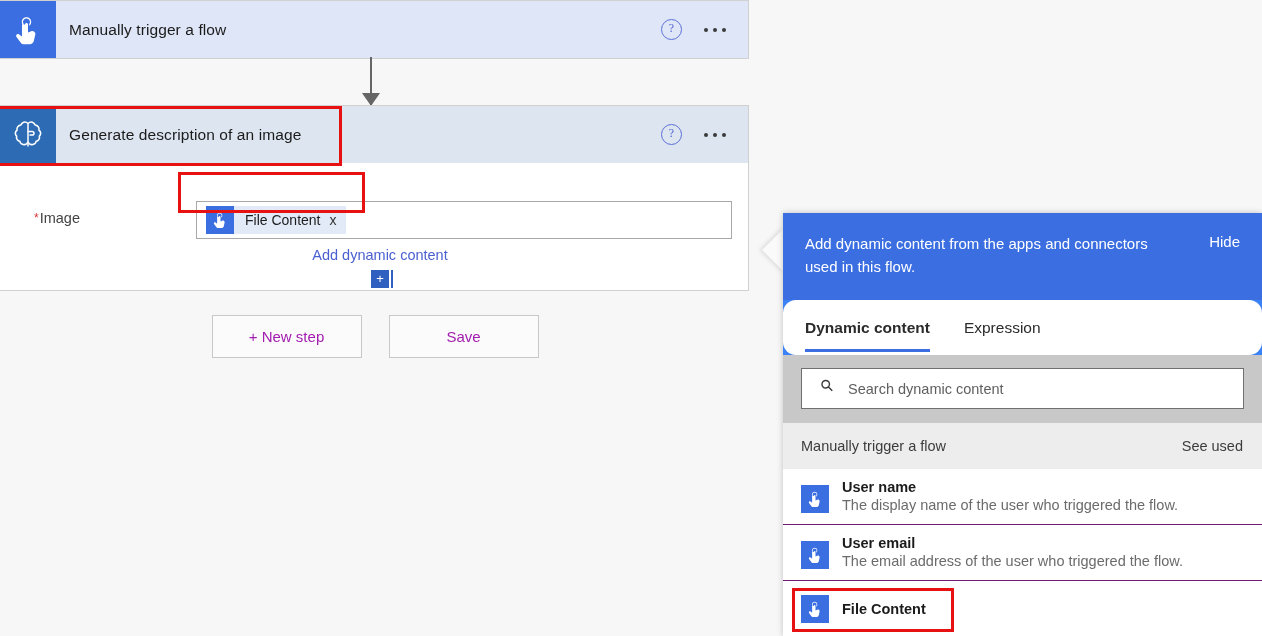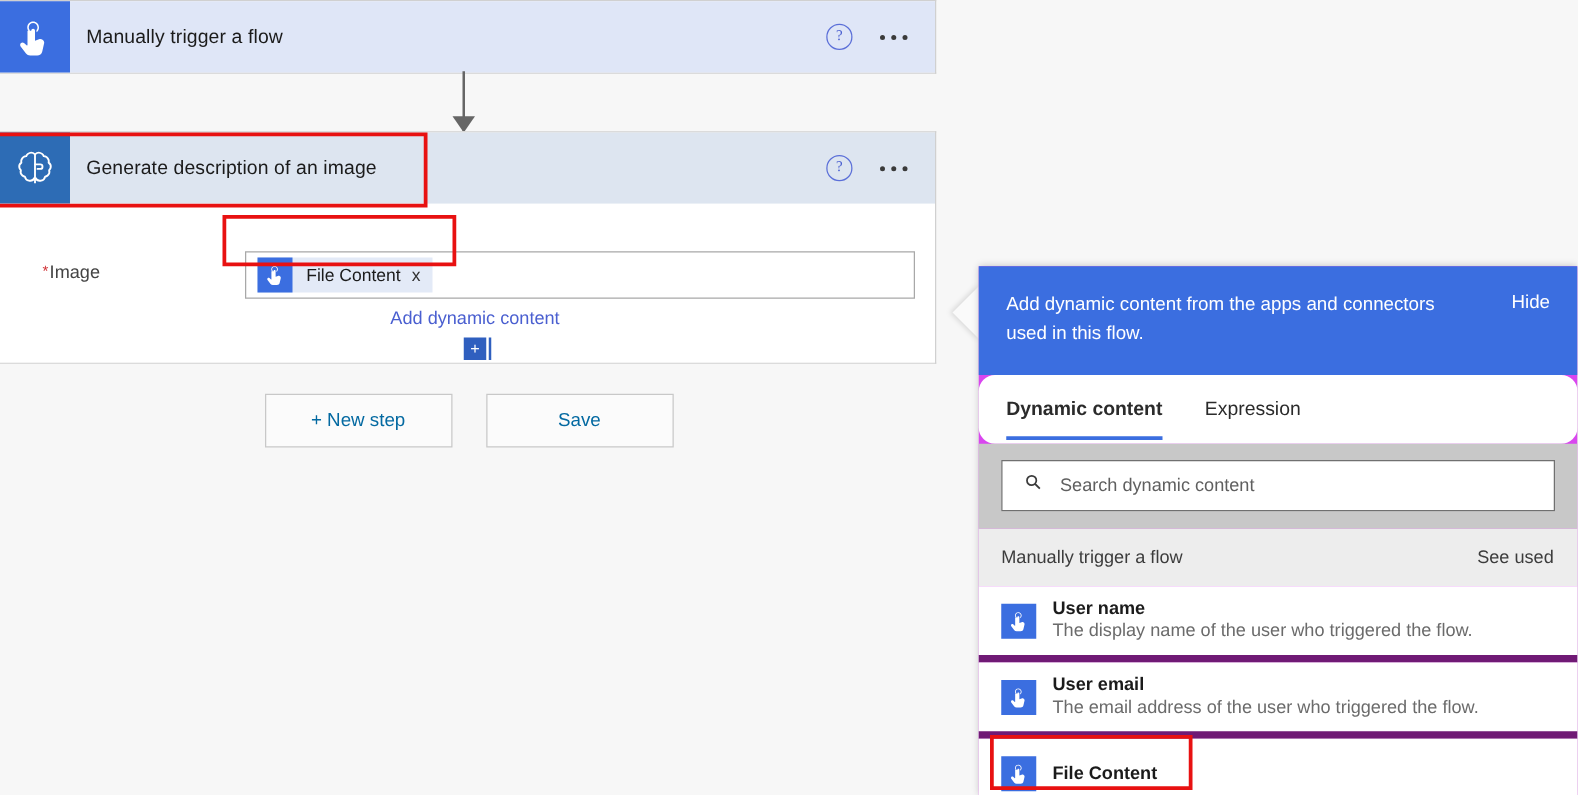--- a/index.html
+++ b/index.html
@@ -212,33 +212,33 @@
     display: flex;
     justify-content: center;
     gap: 27px;
   }
   .btn {
     width: 150px;
     height: 43px;
     background: #fbfbfb;
     border: 1px solid #c8c8c8;
     font-size: 15px;
-    color: #0369a1;
+    color: #a21caf;
     font-family: "Liberation Sans", sans-serif;
     cursor: pointer;
   }
 
   
   #dyn-panel {
     position: absolute;
     left: 783px;
     top: 213px;
     width: 479px;
     height: 423px;
-    background: #d946ef;
+    background: #3b82f6;
     box-shadow: 0 0 6px rgba(0,0,0,.22);
     box-sizing: border-box;
   }
   #dyn-pointer {
     position: absolute;
     left: 762px;
     top: 228px;
     width: 0; height: 0;
     border-top: 22px solid transparent;
     border-bottom: 22px solid transparent;
@@ -334,23 +334,23 @@
     display: flex;
     align-items: center;
     padding: 0 19px 0 18px;
     box-sizing: border-box;
   }
   .dyn-group-title { font-size: 14.5px; color: #3c3c3c; }
   .dyn-group-more { margin-left: auto; font-size: 14.5px; color: #3c3c3c; cursor: pointer; }
 
   .dyn-item {
     display: flex;
-    align-items: center;
+    align-items: flex-end;
     padding: 10px 18px 11px 18px;
-    border-bottom: 6px solid #701a75;
+    border-bottom: 1px solid #701a75;
     box-sizing: border-box;
     background: #fff;
     cursor: pointer;
     min-height: 52px;
   }
   .dyn-item-ico {
     width: 28px; height: 28px;
     flex: 0 0 28px;
     background: #3b6ee0;
     display: flex; align-items: center; justify-content: center;

